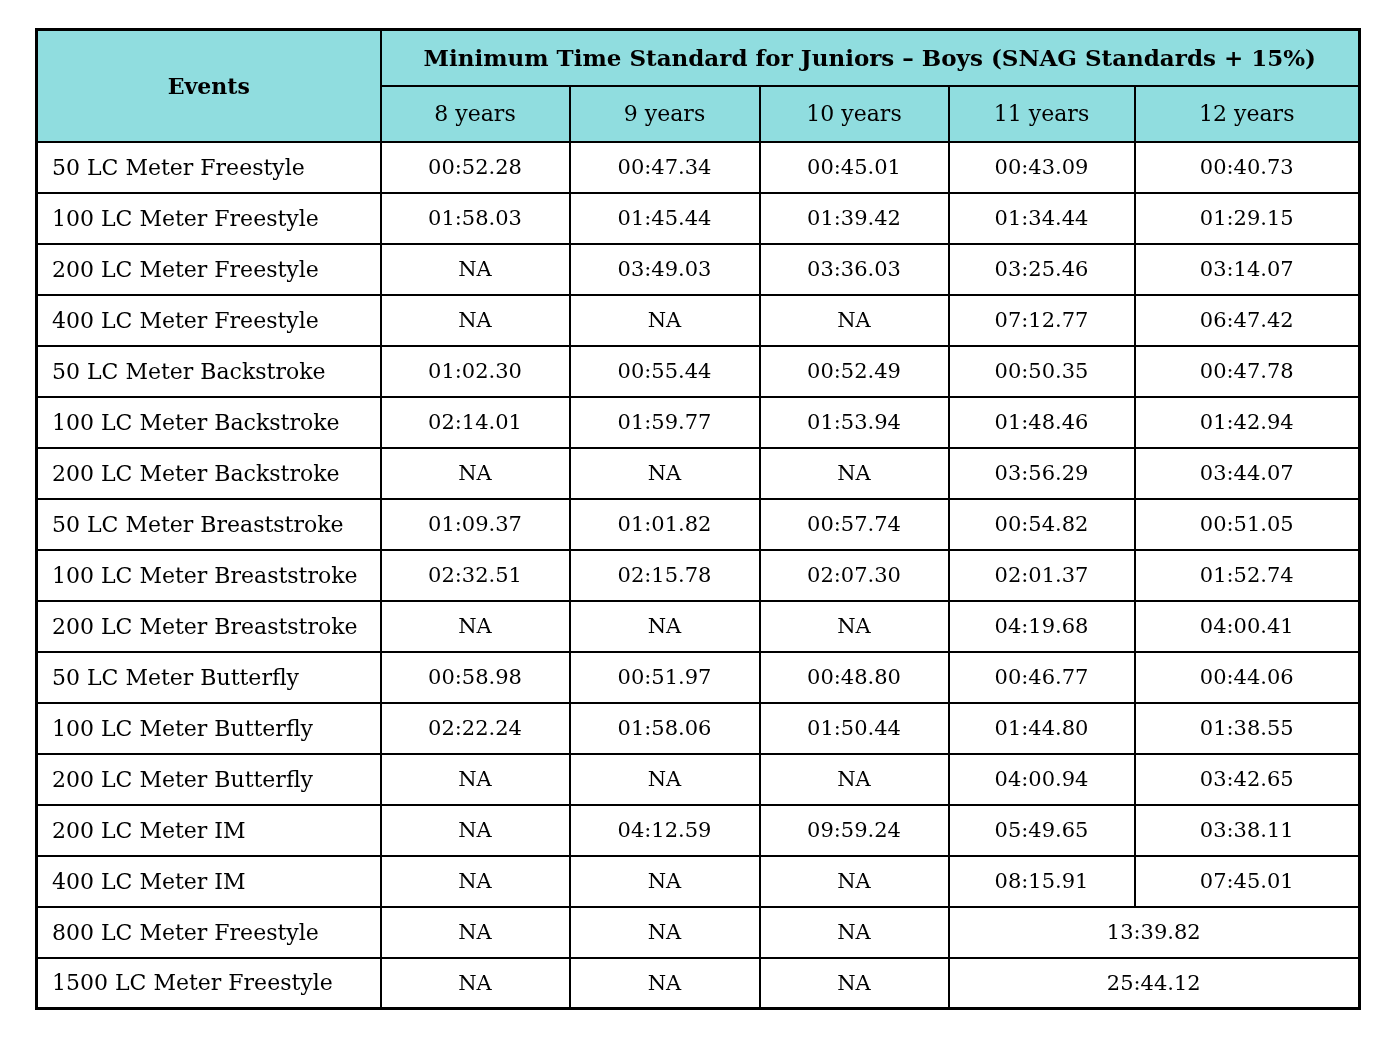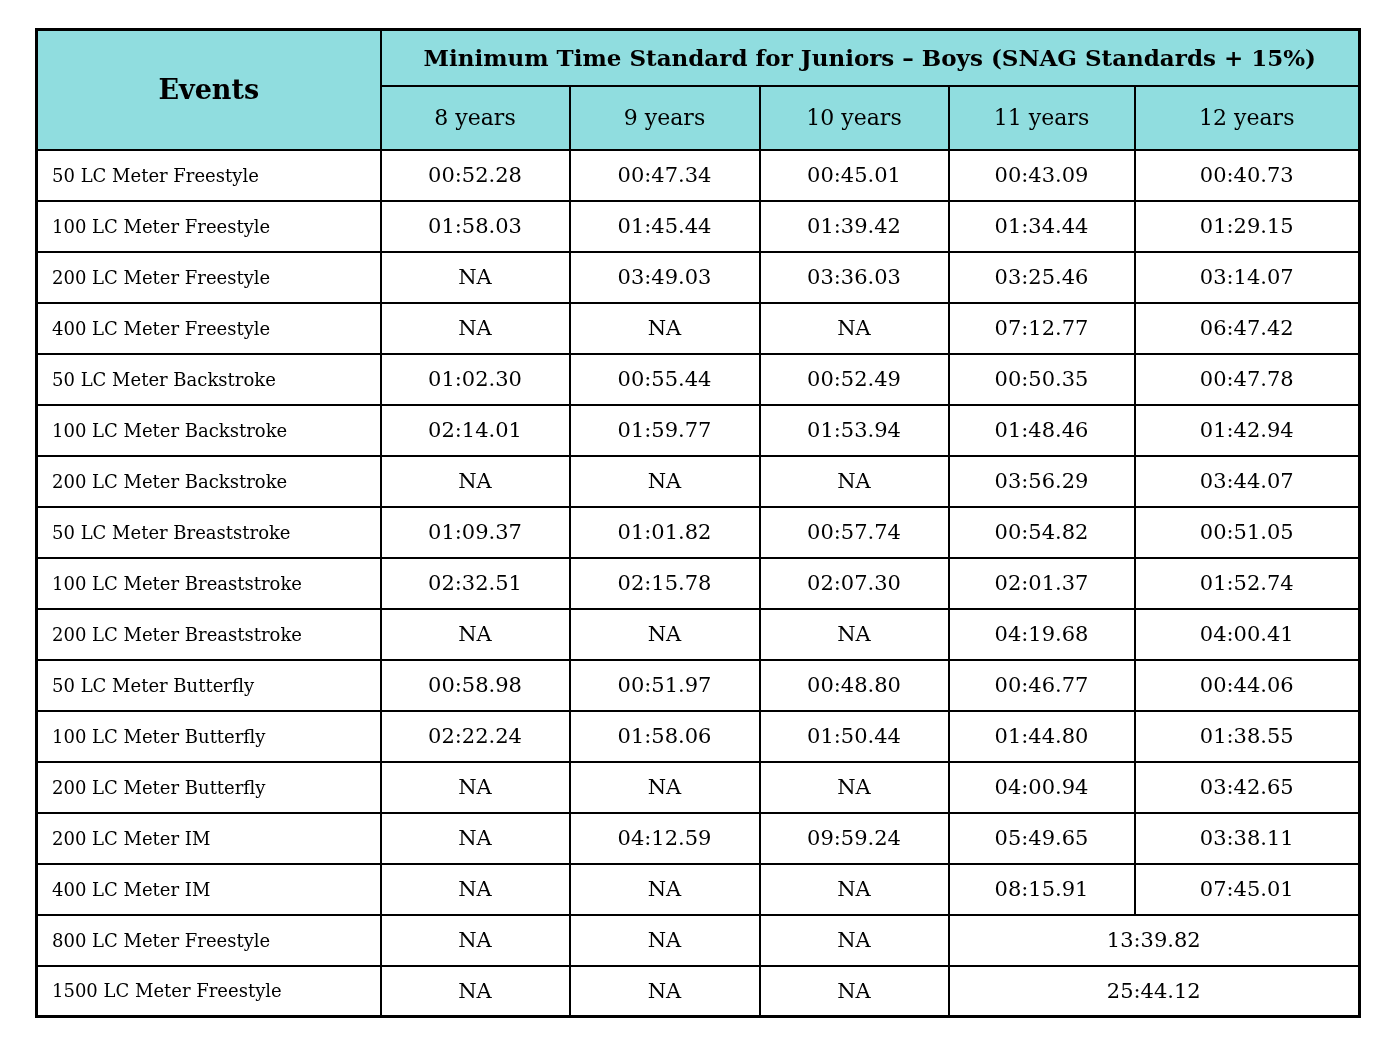--- a/index.html
+++ b/index.html
@@ -29,48 +29,48 @@
     box-sizing: border-box;
     padding: 0;
     overflow: hidden;
     white-space: nowrap;
   }
   thead th {
     background: var(--header-bg, #90DDDF);
   }
   th.corner {
     font-weight: bold;
-    font-size: 27px;
+    font-size: 22px;
     text-align: center;
     vertical-align: middle;
   }
   th.title {
     font-weight: bold;
     font-size: 23px;
     height: 56px;
     text-align: center;
     vertical-align: middle;
     margin-left: 32px;
   }
   tr.age-row th {
     font-weight: normal;
     font-size: 22px;
-    height: 64px;
+    height: 56px;
     text-align: center;
     vertical-align: middle;
   }
   tbody td {
     height: 51px;
     vertical-align: middle;
     background: var(--body-bg, #ffffff);
   }
   td.event {
     text-align: left;
     padding-left: 14px;
-    font-size: 18px;
+    font-size: 22px;
   }
   td.time {
     text-align: center;
     font-size: 21px;
   }
 </style>
 </head>
 <body>
 
 <div class="page">

